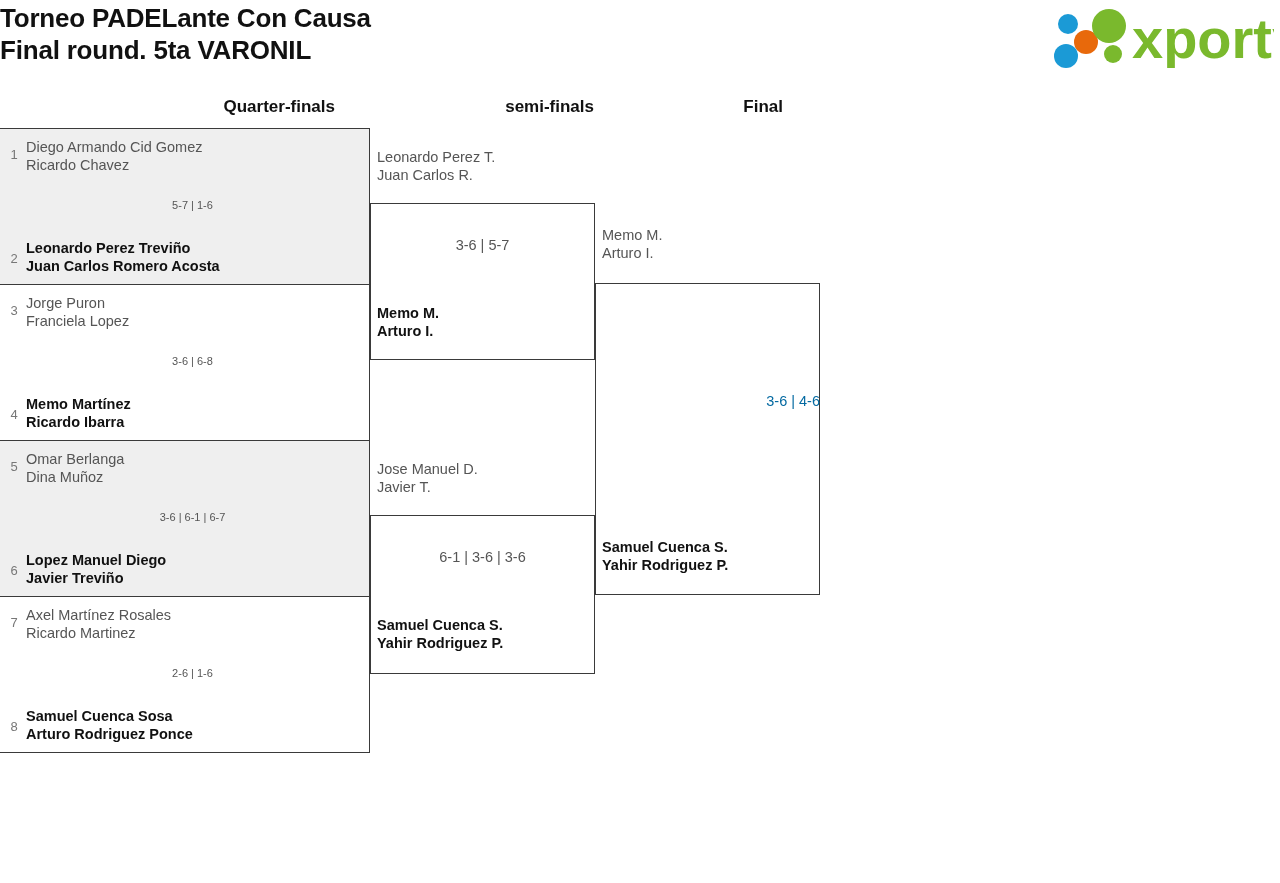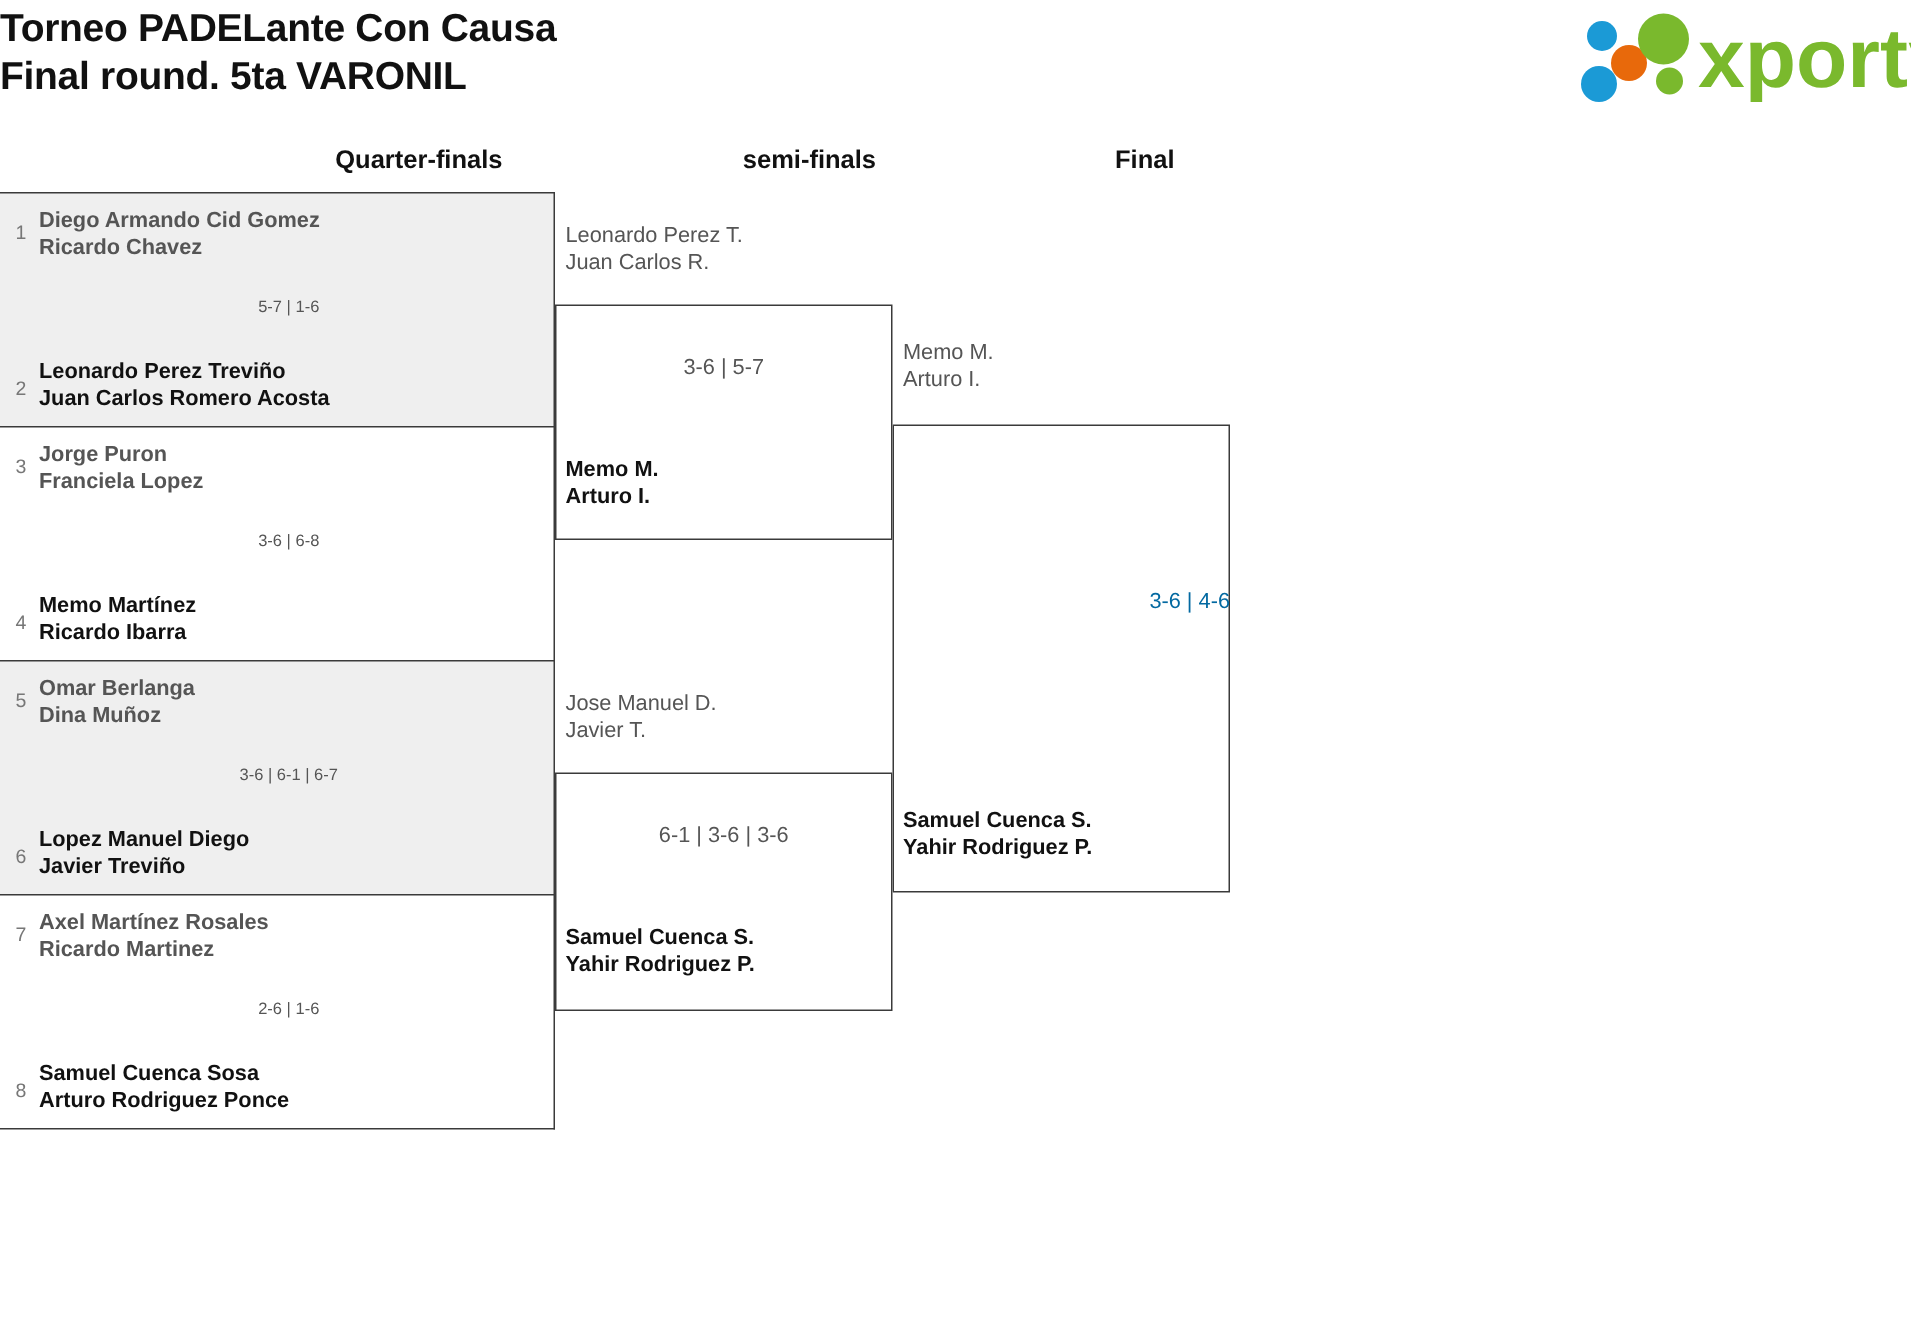--- a/index.html
+++ b/index.html
@@ -38,21 +38,21 @@
   .round-header {
     position: absolute;
     font-size: 17px;
     font-weight: 700;
     color: #111111;
     text-align: right;
     white-space: nowrap;
     top: 97px;
   }
   .rh-qf   { left: 35px;  width: 300px; }
-  .rh-sf   { left: 384px; width: 200px; }
+  .rh-sf   { left: 394px; width: 200px; }
   .rh-f    { left: 633px; width: 150px; }
 
   
   .bracket { position: absolute; left: 0; top: 0; width: 1280px; height: 883px; }
 
   
   .qf-match {
     position: absolute;
     left: 0px;
     width: 370px;
@@ -74,21 +74,21 @@
     position: absolute;
     left: 26px;
     right: 8px;
     font-size: 14.5px;
     line-height: 18px;
     color: #555555;
   }
   .team.winner { color: #111111; font-weight: 700; }
   .team-top    { top: 9px; }
   .team-bottom { bottom: 9px; }
-  .team .nm { display: block; white-space: nowrap; font-weight: bold; }
+  .team .nm { display: block; white-space: nowrap; }
 
   .seed {
     position: absolute;
     left: 6px;
     width: 16px;
     text-align: center;
     font-size: 13px;
     color: #777777;
     font-weight: 400;
   }

